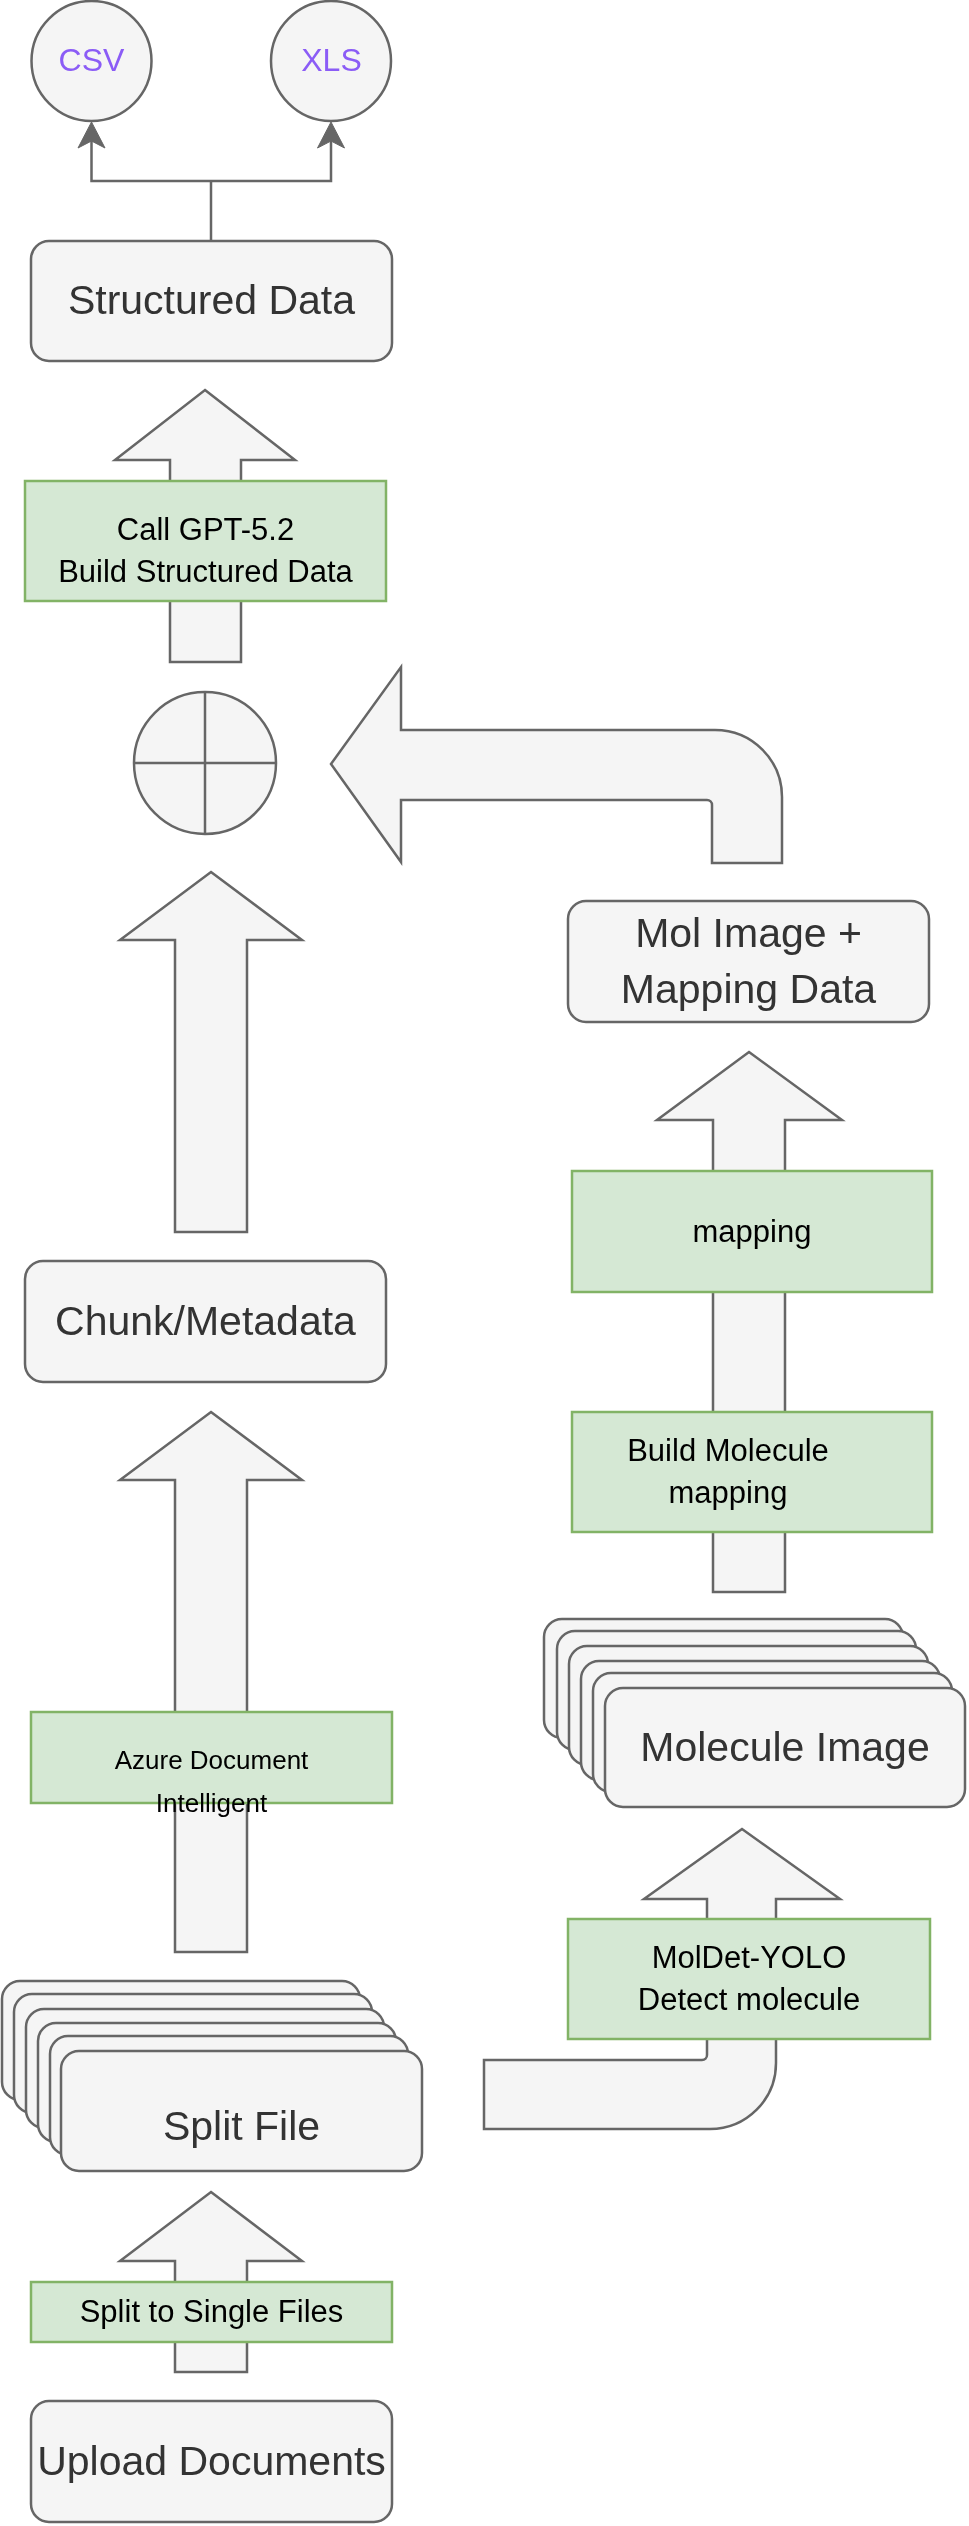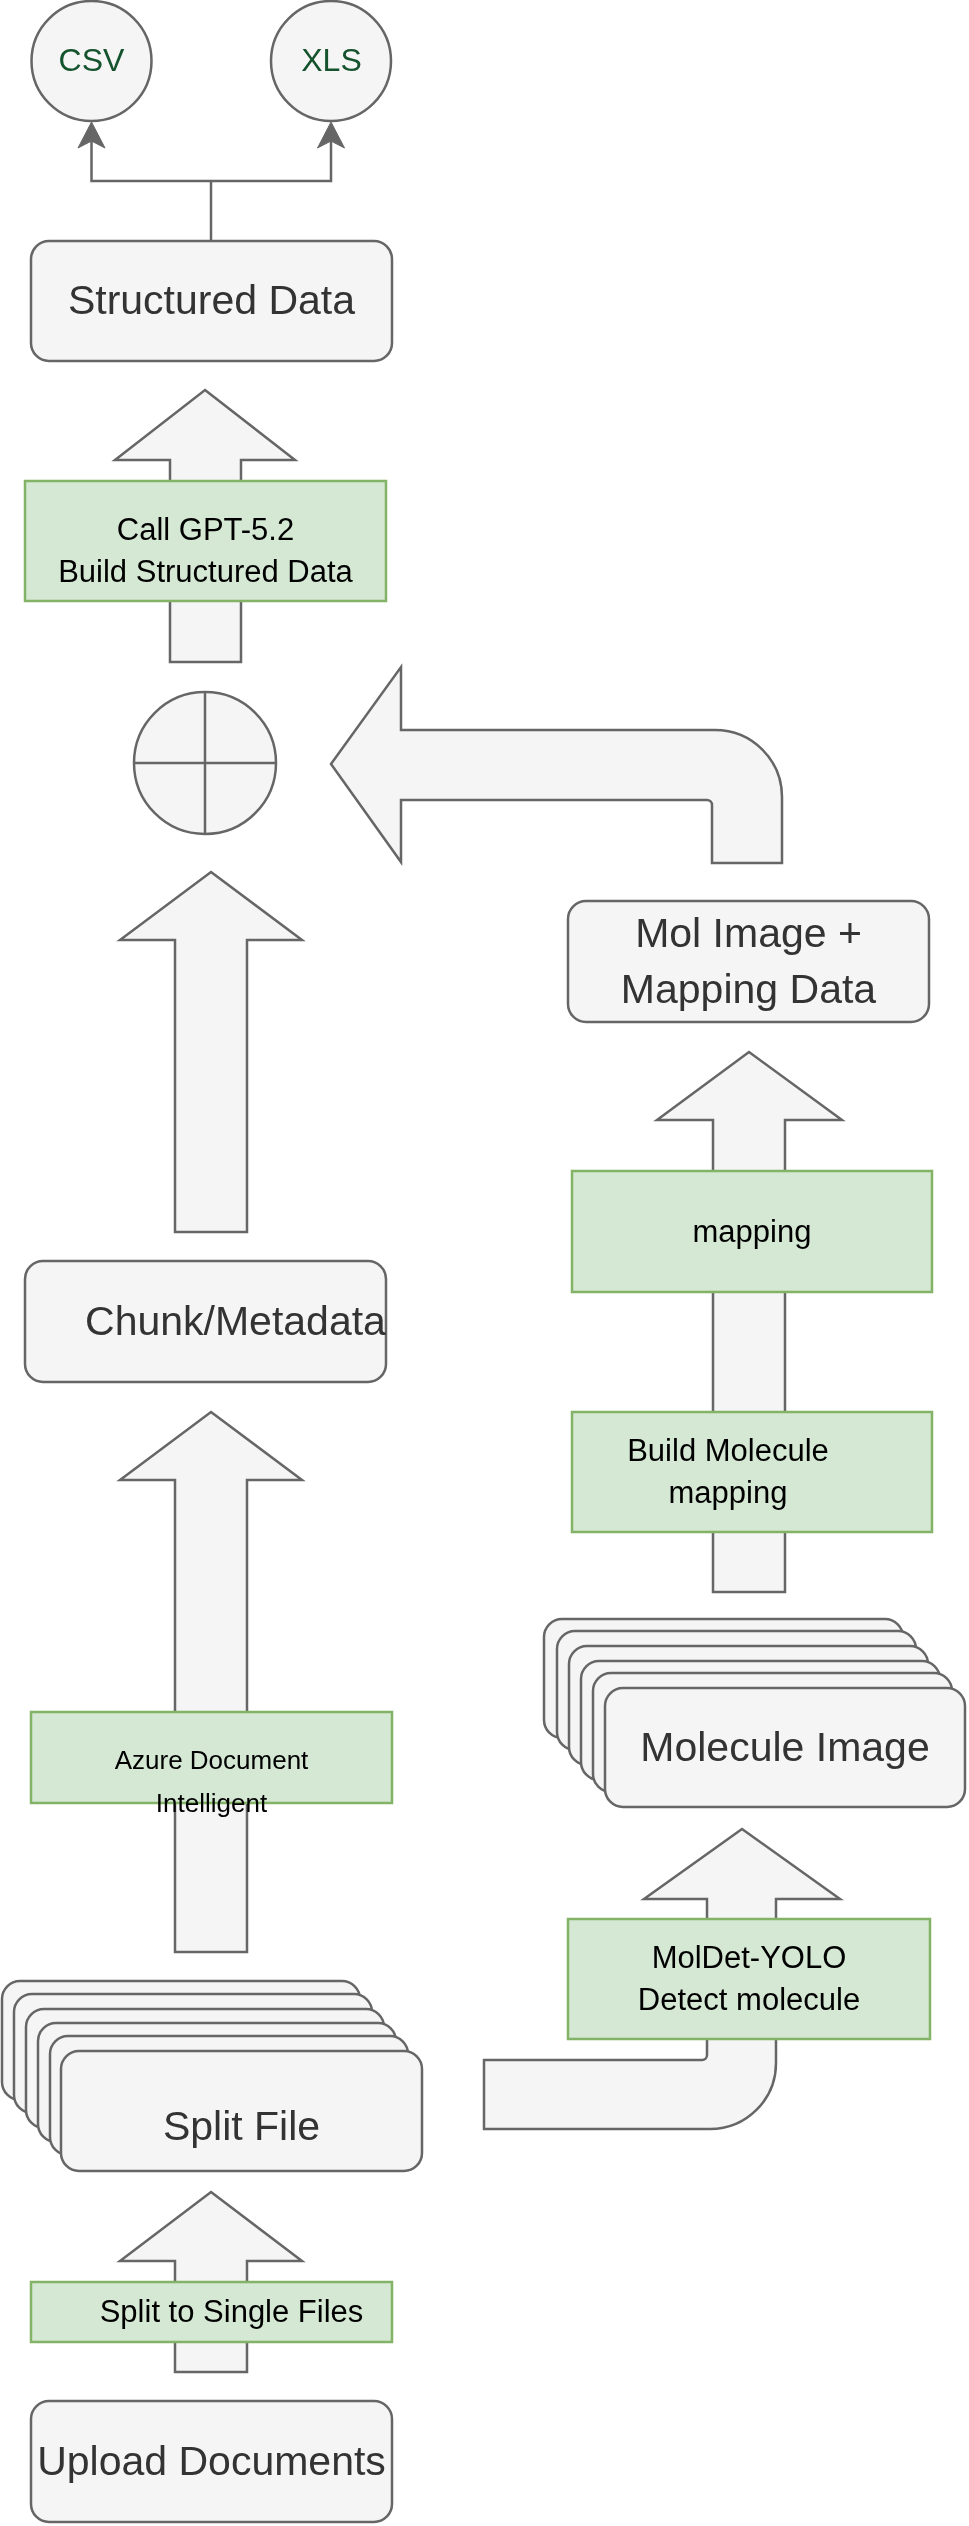--- a/index.html
+++ b/index.html
@@ -4,21 +4,21 @@
 <style>
   html, body { margin: 0; padding: 0; background: #ffffff; }
   body { width: 969px; height: 2526px; position: relative; overflow: hidden;
          font-family: "Liberation Sans", "DejaVu Sans", sans-serif; }
   #canvas { position: absolute; left: 0; top: 0; }
   .lbl { position: absolute; display: flex; align-items: center; justify-content: center;
          text-align: center; line-height: 1.35; white-space: pre-line; pointer-events: none; }
   .gray-txt { color: #333333; font-size: 41px; }
   .green-txt { color: #000000; font-size: 31px; }
   .small-txt { font-size: 26px; line-height: 1.65; }
-  .circle-txt { color: #14532d; font-size: 32px; }
+  .circle-txt { color: #8b5cf6; font-size: 32px; }
 </style>
 </head>
 <body>
 
 <svg id="canvas" width="969" height="2526" viewBox="0 0 969 2526" xmlns="http://www.w3.org/2000/svg">
   <defs>
     <marker id="arrowhead" markerWidth="10" markerHeight="10" refX="5" refY="8" orient="auto" markerUnits="userSpaceOnUse" viewBox="0 0 10 10">
     </marker>
   </defs>
   <g fill="#f5f5f5" stroke="#666666" stroke-width="2.5">
@@ -94,30 +94,30 @@
 <div class="lbl gray-txt" style="left:31px;top:241px;width:361px;height:120px;">Structured Data</div>
 
 <div class="lbl green-txt" style="left:25px;top:481px;width:361px;height:140px;">Call GPT-5.2
 Build Structured Data</div>
 
 <div class="lbl gray-txt" style="left:568px;top:901px;width:361px;height:121px;border-radius:9px;">Mol Image +
 Mapping Data</div>
 
 <div class="lbl green-txt" style="left:572px;top:1171px;width:360px;height:121px;">mapping</div>
 
-<div class="lbl gray-txt" style="left:25px;top:1261px;width:361px;height:121px;margin-left:30px;">Chunk/Metadata</div>
+<div class="lbl gray-txt" style="left:25px;top:1261px;width:361px;height:121px;">Chunk/Metadata</div>
 
 <div class="lbl green-txt" style="left:560px;top:1412px;width:336px;height:120px;">Build Molecule
 mapping</div>
 
 <div class="lbl gray-txt" style="left:605px;top:1688px;width:360px;height:119px;">Molecule Image</div>
 
 <div class="lbl green-txt small-txt" style="left:31px;top:1712px;width:361px;height:91px;margin-top:24px;">Azure Document
 Intelligent</div>
 
 <div class="lbl green-txt" style="left:568px;top:1919px;width:362px;height:120px;">MolDet-YOLO
 Detect molecule</div>
 
 <div class="lbl gray-txt" style="left:61px;top:2051px;width:361px;height:152px;">Split File</div>
 
-<div class="lbl green-txt" style="left:31px;top:2282px;width:361px;height:60px;margin-left:20px;">Split to Single Files</div>
+<div class="lbl green-txt" style="left:31px;top:2282px;width:361px;height:60px;">Split to Single Files</div>
 
 <div class="lbl gray-txt" style="left:31px;top:2401px;width:361px;height:121px;">Upload Documents</div>
 
 </body></html>

